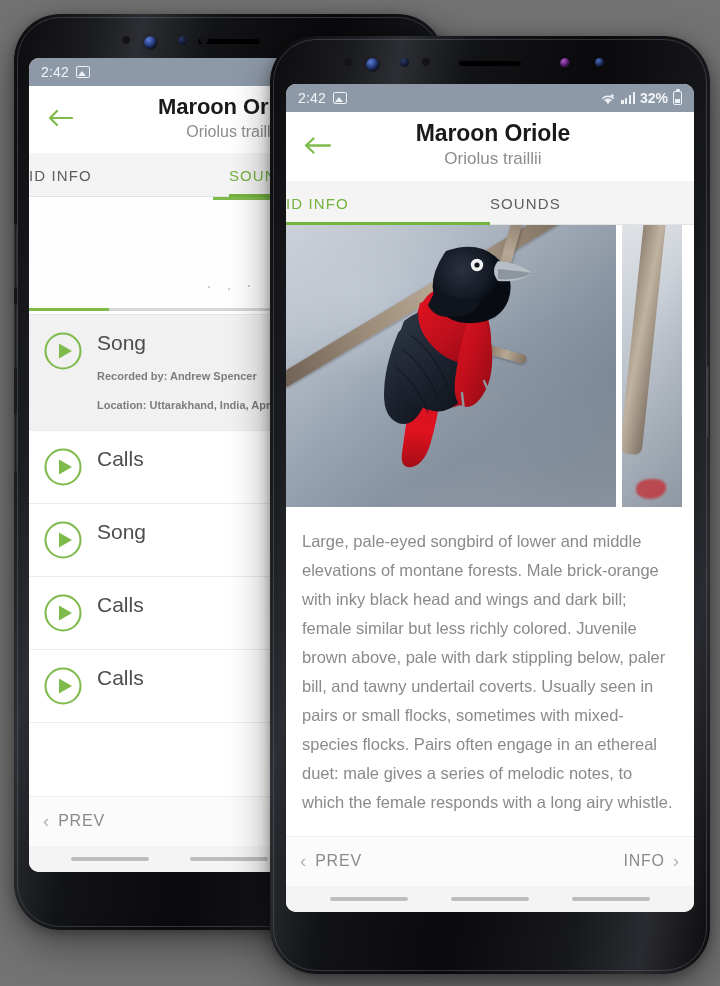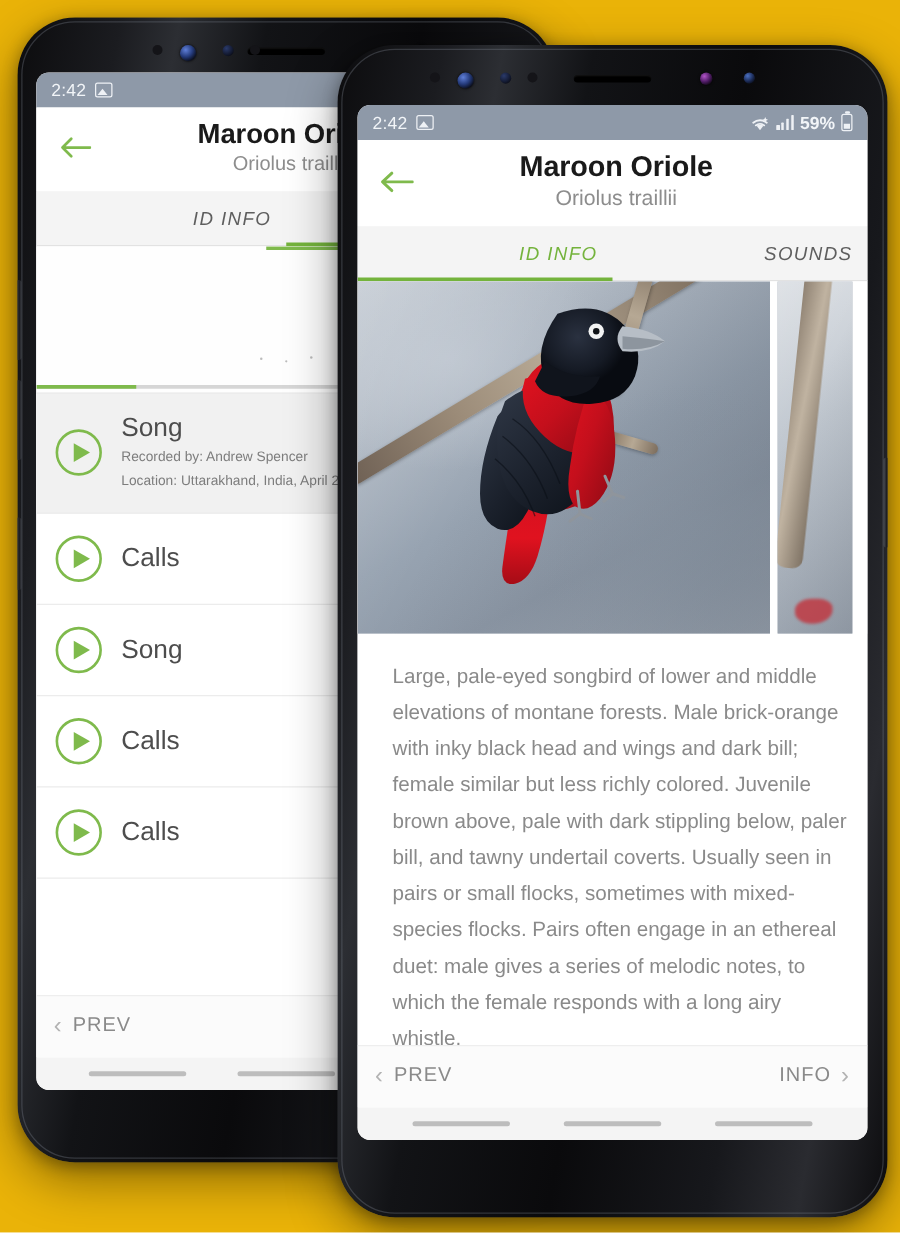--- a/index.html
+++ b/index.html
@@ -9,21 +9,21 @@
     height: 986px;
     background: #ffffff;
     font-family: "Liberation Sans", sans-serif;
     overflow: hidden;
   }
 
   #stage {
     position: relative;
     width: 720px;
     height: 986px;
-    background: #eab308;
+    background: #737373;
   }
 
   
   .phone {
     position: absolute;
     border-radius: 46px;
     background: linear-gradient(100deg, #0c0c0e 0%, #1b1c20 14%, #2c2e33 22%,
                 #121316 34%, #0a0a0c 55%, #17181c 76%, #2a2b30 88%, #0b0b0d 100%);
     box-shadow: 0 14px 40px rgba(0,0,0,0.40), 0 3px 12px rgba(0,0,0,0.30);
     overflow: hidden;
@@ -210,27 +210,26 @@
   
   .tabbar {
     display: flex;
     background: #f4f4f4;
     flex: 0 0 auto;
     border-bottom: 1px solid #e2e2e2;
     position: relative;
   }
   .tab {
     flex: 1;
-    text-align: right;
-    padding: 14px 12px 12px;
+    text-align: left;
+    padding: 14px 0 12px;
     font-size: 15px;
     letter-spacing: 1.1px;
     color: #5e5e5e;
     position: relative;
-    font-style: italic;
   }
   .tab.active { color: #74b33c; }
   .tab.active::after {
     content: "";
     position: absolute;
     left: 0; right: 0; bottom: -1px;
     height: 3px;
     background: #74b33c;
   }
 
@@ -317,21 +316,20 @@
     opacity: 0.8;
   }
 
   .desc {
     padding: 20px 16px 10px 16px;
     font-size: 16.5px;
     line-height: 1.76;
     color: #8a8a8a;
     flex: 1;
     overflow: hidden;
-    margin-left: 12px;
   }
 
   .bottom-nav {
     display: flex;
     align-items: center;
     justify-content: space-between;
     padding: 14px 14px 16px;
     background: #fbfbfb;
     border-top: 1px solid #eeeeee;
     flex: 0 0 auto;
@@ -376,37 +374,37 @@
     position: absolute;
     right: 0; top: 0;
     height: 3px;
     width: 54%;
     background: #7fba4c;
   }
 
   .sound-list { flex: 1; overflow: hidden; background: #fff; }
   .sound-row {
     display: flex;
-    align-items: center;
     gap: 14px;
     padding: 16px 14px;
     border-bottom: 1px solid #ececec;
     min-height: 70px;
   }
   .sound-row.selected { background: #f1f1f1; }
   .play-btn { flex: 0 0 auto; width: 40px; height: 40px; }
   .sound-meta { flex: 1; min-width: 0; }
   .sound-title { font-size: 21px; color: #4d4d4d; line-height: 1.15; }
   .sound-sub {
     font-size: 11px;
     color: #7d7d7d;
     line-height: 1.5;
-    margin-top: 3px;
+    margin-top: 13px;
     white-space: nowrap;
     overflow: hidden;
+    font-weight: bold;
   }
   .list-spacer { flex: 1; background: #fff; }
 
   .scrollbar {
     position: absolute;
     right: 1px;
     top: 150px;
     width: 3px;
     height: 180px;
     background: #3c3c3c;
@@ -625,21 +623,21 @@
             <path d="M2.6 6.2 A8.4 8.4 0 0 1 13.4 6.2" stroke="#eef1f5" stroke-width="1.5" fill="none" stroke-linecap="round"></path>
             <path d="M4.6 8.4 A5.4 5.4 0 0 1 11.4 8.4" stroke="#eef1f5" stroke-width="1.3" fill="none" stroke-linecap="round"></path>
             <path d="M12.2 1.6 l0.7 1.5 1.5 0.7 -1.5 0.7 -0.7 1.5 -0.7 -1.5 -1.5 -0.7 1.5 -0.7 Z" fill="#eef1f5"></path>
           </svg>
           <span class="icon-signal">
             <i></i>
               <i></i>
               <i></i>
               <i></i>
           </span>
-          <span>59%</span>
+          <span>32%</span>
           <span class="icon-batt"></span>
         </div>
       </div>
 
       <div class="app-header">
         <div class="back-arrow">
           <svg width="28" height="21" viewBox="0 0 28 21">
             <path d="M10.5 3.5 L3 10.5 L10.5 17.5 M3 10.5 L27 10.5" stroke="#7fba4c" stroke-width="2.3" fill="none" stroke-linecap="round" stroke-linejoin="round"></path>
           </svg>
         </div>

